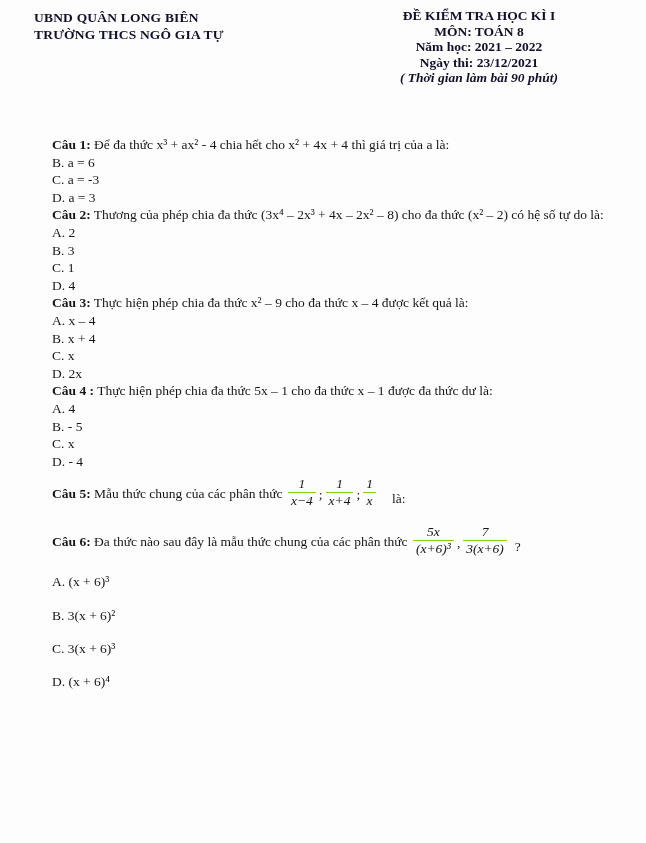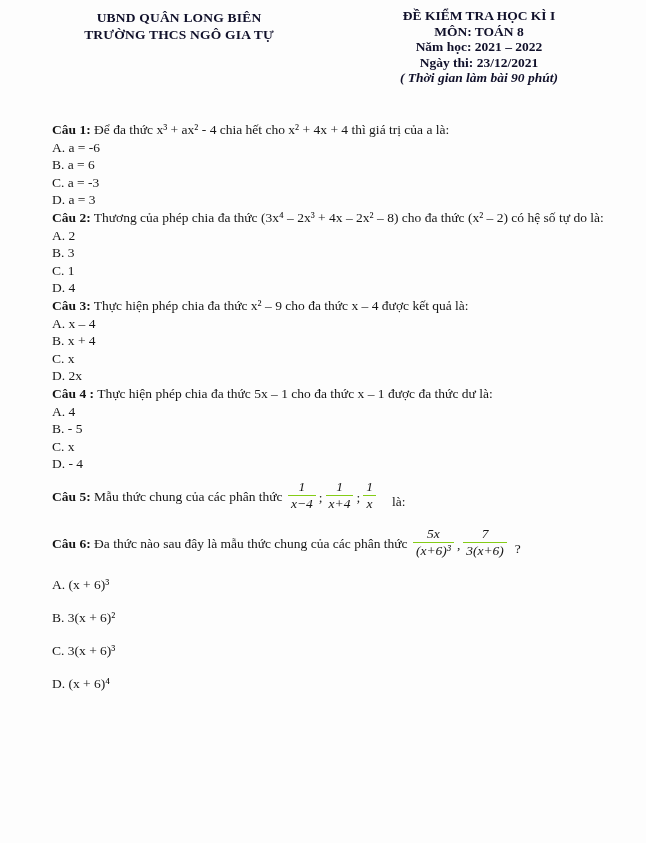--- a/index.html
+++ b/index.html
@@ -9,31 +9,31 @@
     background:#fdfdfd;
     font-family:"Liberation Serif","DejaVu Serif",serif;
     color:#161616;
     font-size:13.5px;
     overflow:hidden;
   }
   
   .header{position:relative;height:112px;}
   .h-left{
     position:absolute;left:34px;top:10px;width:290px;
-    text-align:center;font-weight:bold;line-height:16.5px;
+    text-align:left;font-weight:bold;line-height:16.5px;
     color:#10102a;letter-spacing:.2px;
   }
   .h-right{
     position:absolute;left:350px;top:8px;width:258px;
     text-align:center;font-weight:bold;line-height:15.6px;
     color:#10102a;
   }
   .h-right .duration{font-style:italic;}
   
-  .content{position:absolute;top:121px;left:52px;width:556px;}
+  .content{position:absolute;top:136px;left:52px;width:556px;}
   .q-line{line-height:17.6px;}
   .q-label{font-weight:bold;}
   .q-option{line-height:17.6px;}
   
   .opts-sp5 .q-option{margin-top:19.5px;line-height:17.6px;}
   .opts-sp6 .q-option{margin-top:15.5px;line-height:17.6px;}
   
   .frac-line{margin-top:9px;margin-bottom:2px;}
   .frac{
     display:inline-block;vertical-align:middle;
@@ -63,21 +63,20 @@
       <div>Năm học: 2021 – 2022</div>
       <div>Ngày thi: 23/12/2021</div>
       <div class="duration">( Thời gian làm bài 90 phút)</div>
     </div>
   </div>
 
   <div class="content">
 
     <div class="question">
       <div class="q-line"><span class="q-label">Câu 1:</span><span> Để đa thức x³ + ax² - 4 chia hết cho x² + 4x + 4 thì giá trị của a là:</span></div>
-      <div class="q-option">A. a = -6</div>
       <div class="q-option">B. a = 6</div>
       <div class="q-option">C. a = -3</div>
       <div class="q-option">D. a = 3</div>
     </div>
 
     <div class="question">
       <div class="q-line"><span class="q-label">Câu 2:</span><span> Thương của phép chia đa thức (3x⁴ – 2x³ + 4x – 2x² – 8) cho đa thức (x² – 2) có hệ số tự do là:</span></div>
       <div class="q-option">A. 2</div>
       <div class="q-option">B. 3</div>
       <div class="q-option">C. 1</div>

